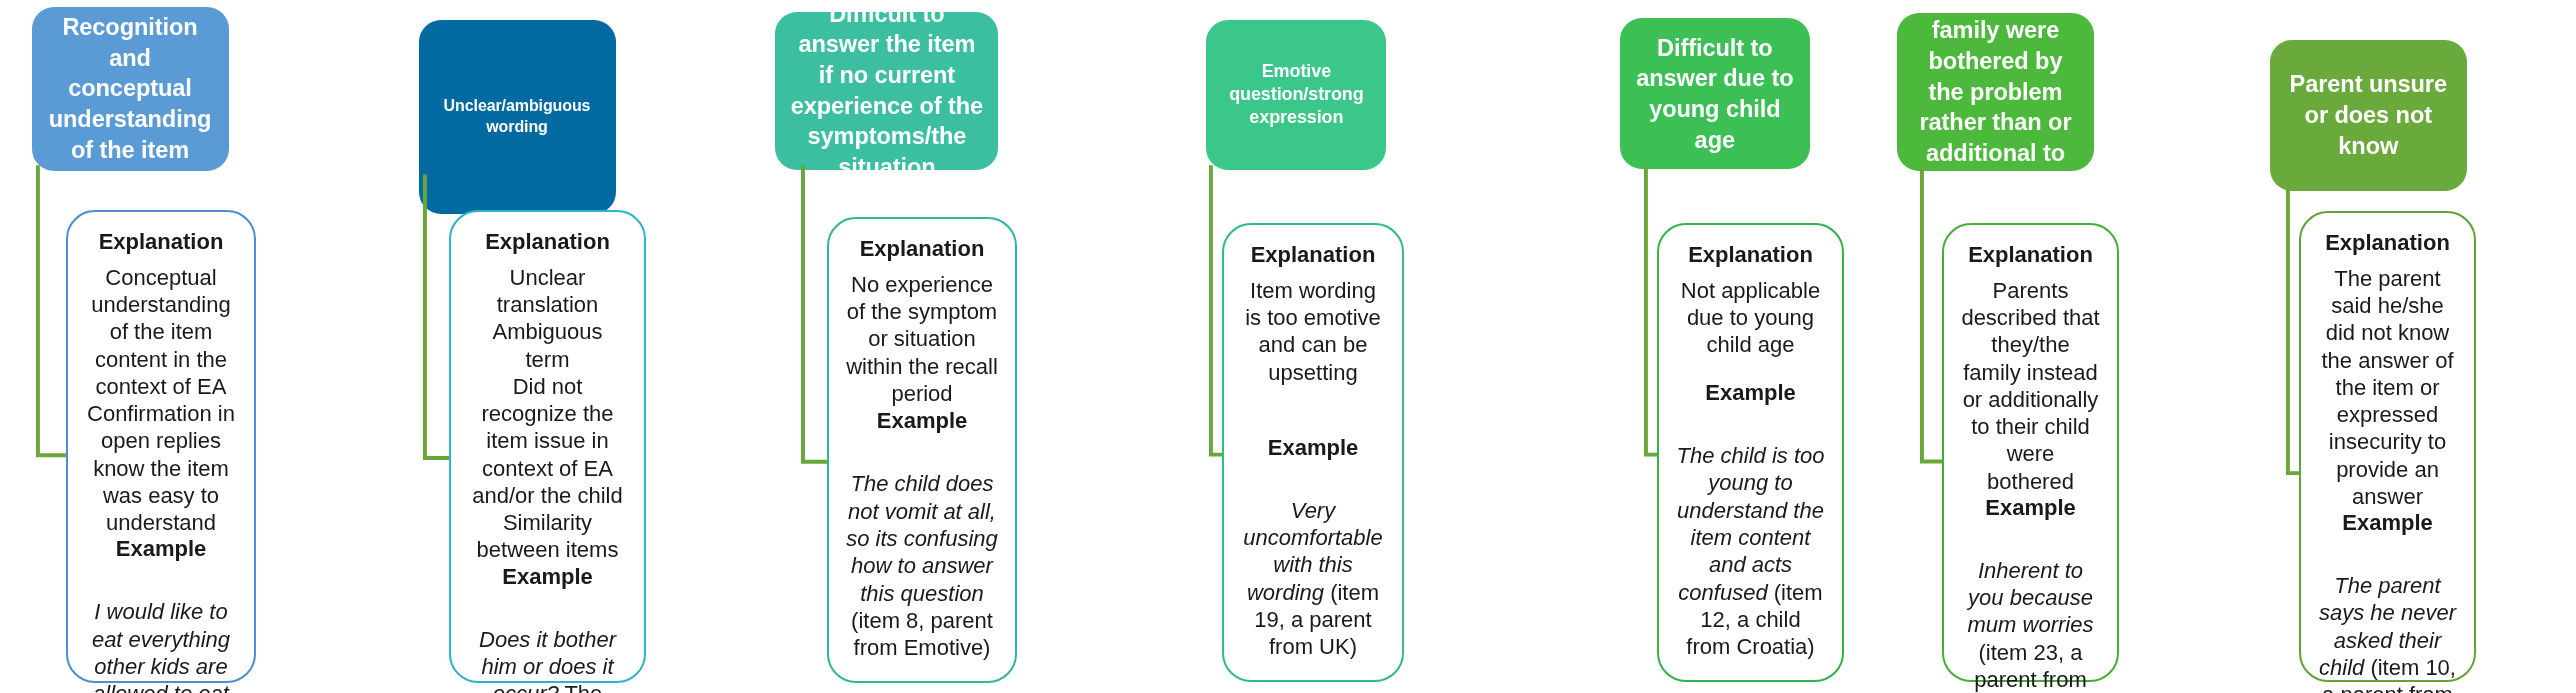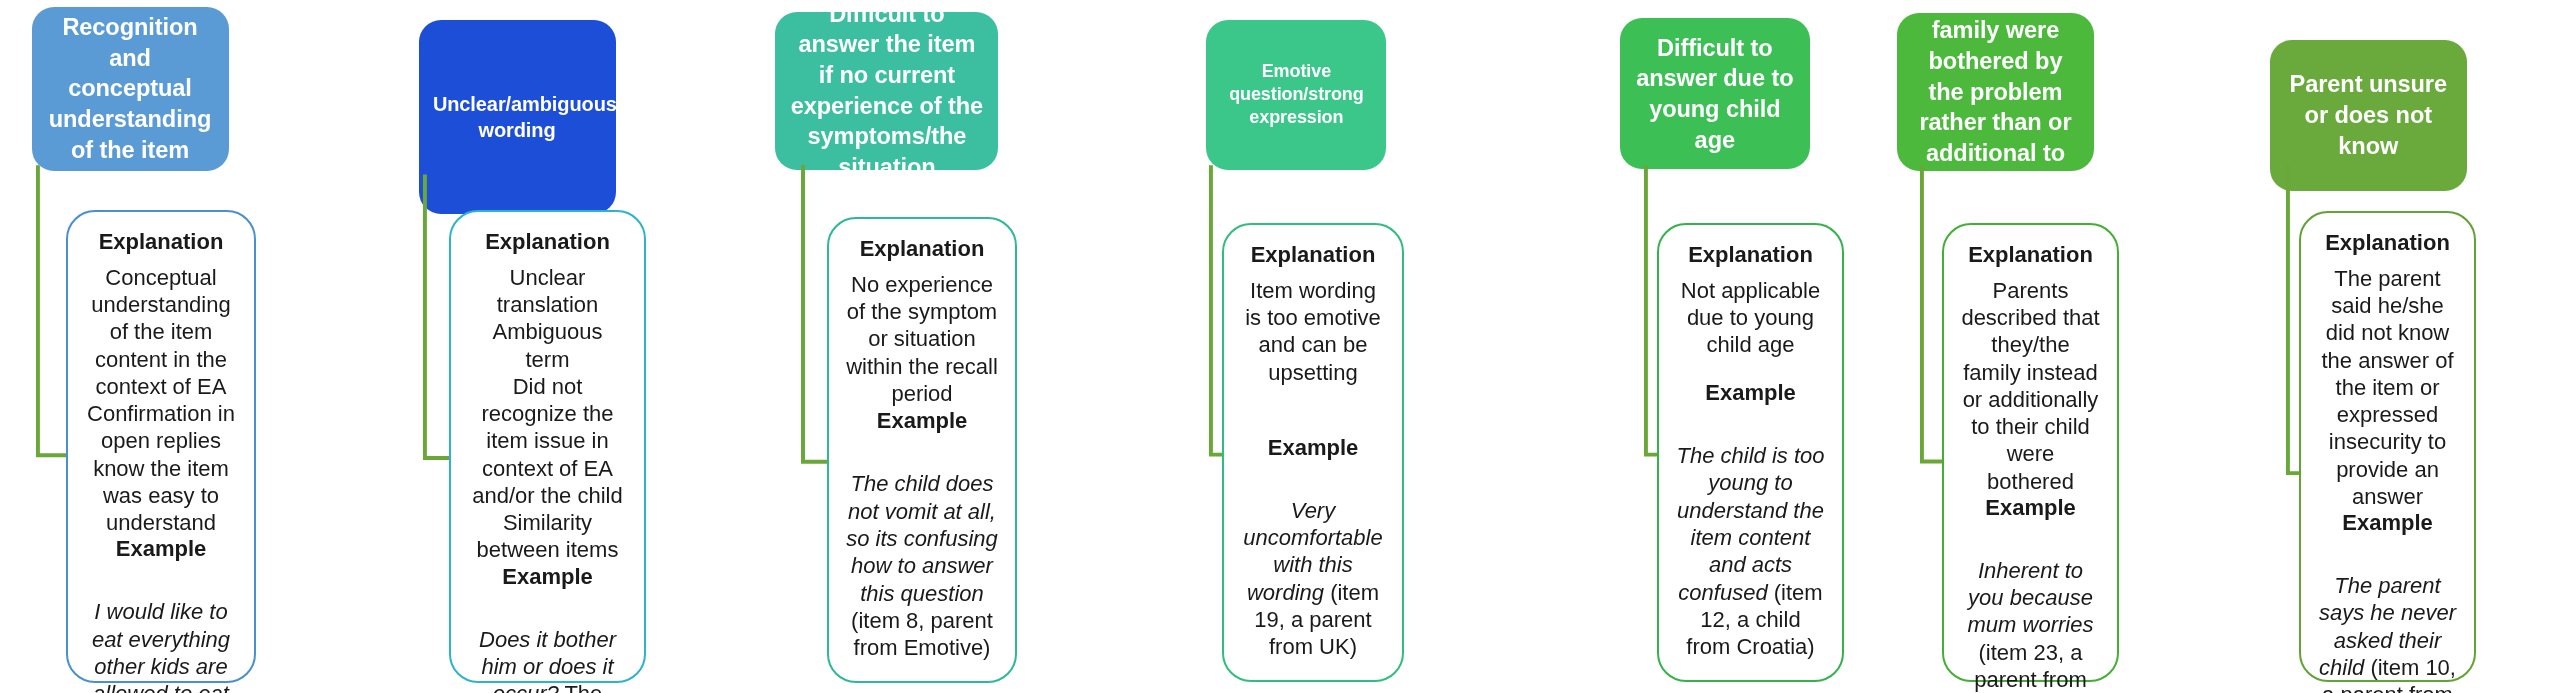--- a/index.html
+++ b/index.html
@@ -126,21 +126,21 @@
       </div>
     </div>
   </div>
 
   <div class="column" style="left:387px; width:407px;">
     <div class="connector" style="left:34px; top:174px; width:131px; height:289px;">
       <svg width="131" height="289" viewBox="0 0 200 440">
         <path d="M6 0 L6 433 L155 433" fill="none" stroke="#6aa739" stroke-width="6"></path>
       </svg>
     </div>
-    <div class="header-card" style="left:31.5px; top:19.7px; width:197px; height:194px; background:#1d4ed8; font-size:20px;">
+    <div class="header-card" style="left:31.5px; top:19.7px; width:197px; height:194px; background:#0369a1; font-size:16px;">
       <span class="htext">Unclear/ambiguous wording</span>
     </div>
     <div class="detail-card" style="left:62px; top:210px; width:197px; height:473px; border-color:#2fb3cc;">
       <div class="detail-inner">
         <div class="sec-head">Explanation</div>
         <div class="sec-body">Unclear translation</div>
         <div class="gap-sm"></div>
         <div class="sec-body">Ambiguous term</div>
         <div class="gap-sm"></div>
         <div class="sec-body">Did not recognize the item issue in context of EA and/or the child</div>

